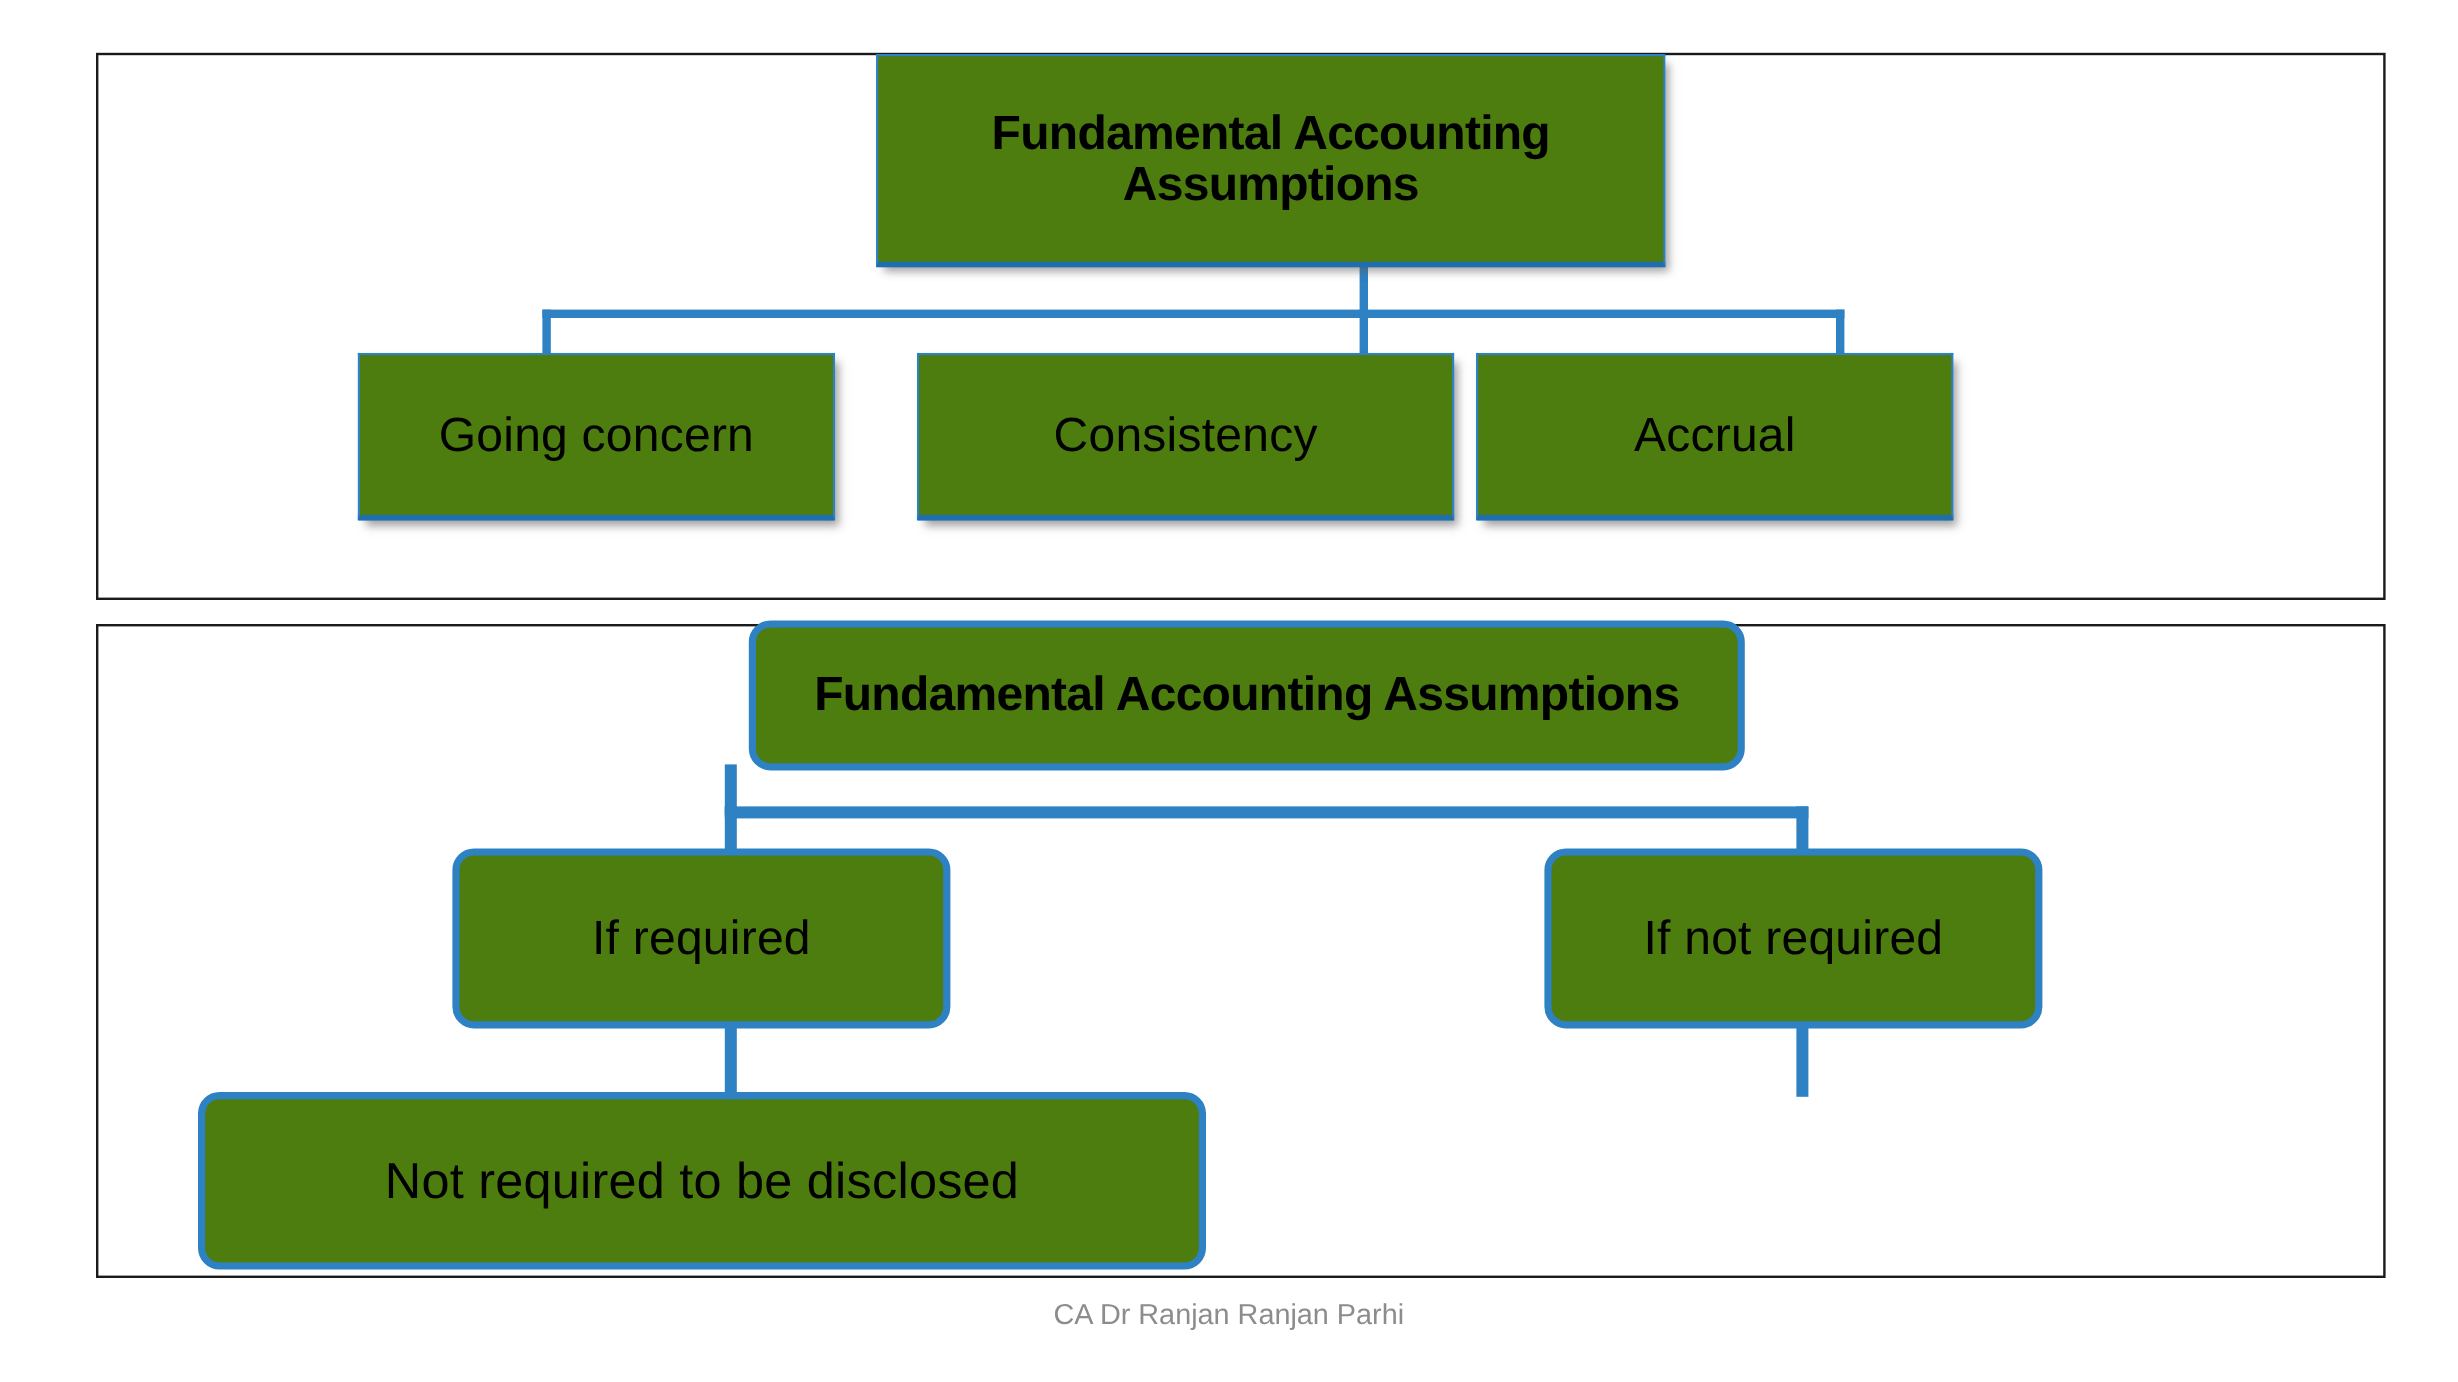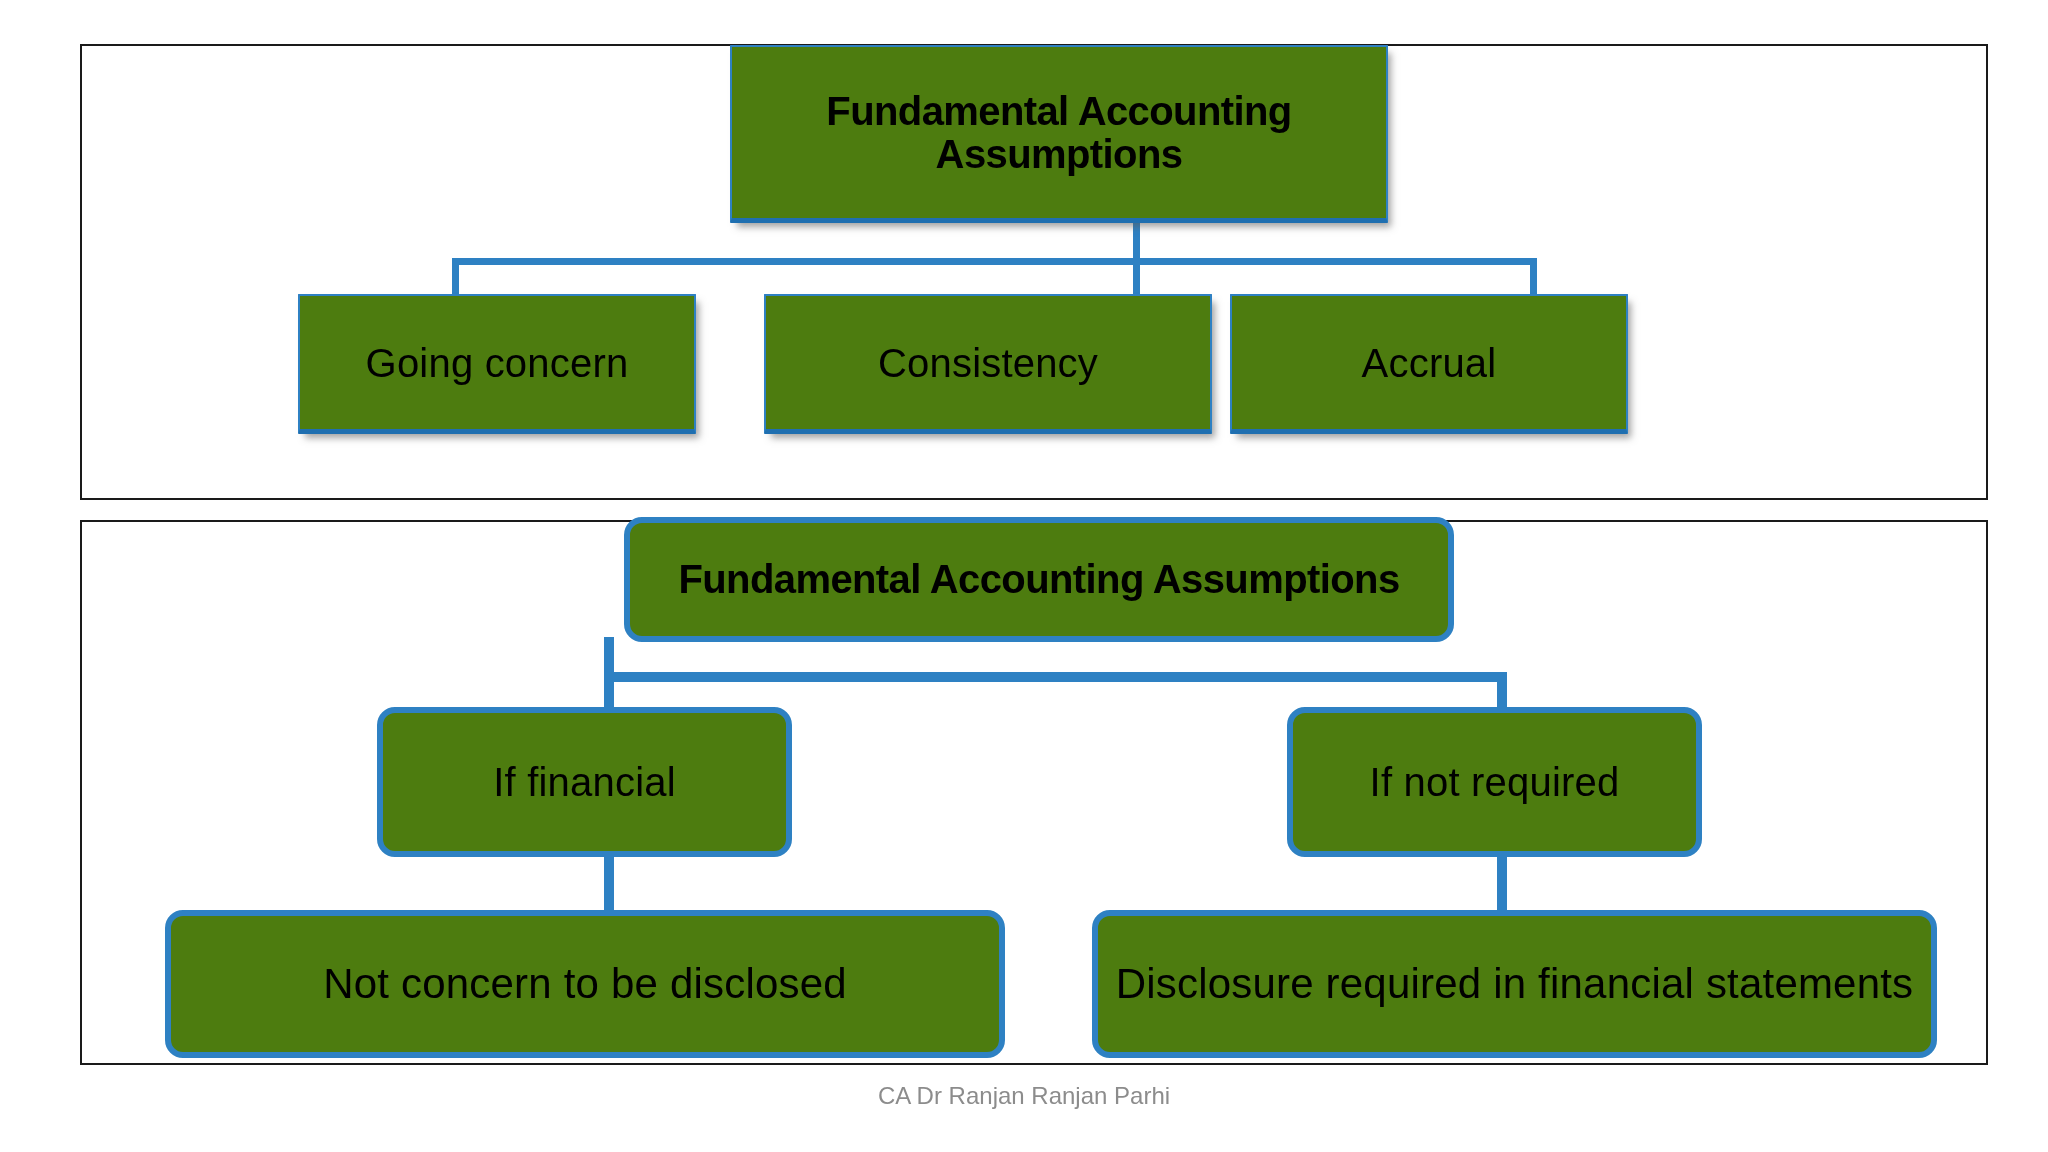--- a/index.html
+++ b/index.html
@@ -113,29 +113,26 @@
   <div class="conn" style="left:1415px; top:150px; width:10px; height:42px;"></div>
 
   <div class="conn" style="left:522px; top:330px; width:10px; height:62px;"></div>
   <div class="conn" style="left:1415px; top:330px; width:10px; height:62px;"></div>
 
   <div class="node rd" style="left:542px; top:-5px; width:830px; height:125px;">
     <span class="label title-text">Fundamental Accounting Assumptions</span>
   </div>
 
   <div class="node rd" style="left:295px; top:185px; width:415px; height:150px;">
-    <span class="label plain-text">If financial</span>
+    <span class="label plain-text">If required</span>
   </div>
 
   <div class="node rd" style="left:1205px; top:185px; width:415px; height:150px;">
     <span class="label plain-text">If not required</span>
   </div>
 
   <div class="node rd" style="left:83px; top:388px; width:840px; height:148px;">
-    <span class="label plain-text big">Not concern to be disclosed</span>
+    <span class="label plain-text big">Not required to be disclosed</span>
   </div>
 
-  <div class="node rd" style="left:1010px; top:388px; width:845px; height:148px;">
-    <span class="label plain-text big">Disclosure required in financial statements</span>
-  </div>
 </div>
 
 <div id="footer-credit">CA Dr Ranjan Ranjan Parhi</div>
 
 </body></html>

